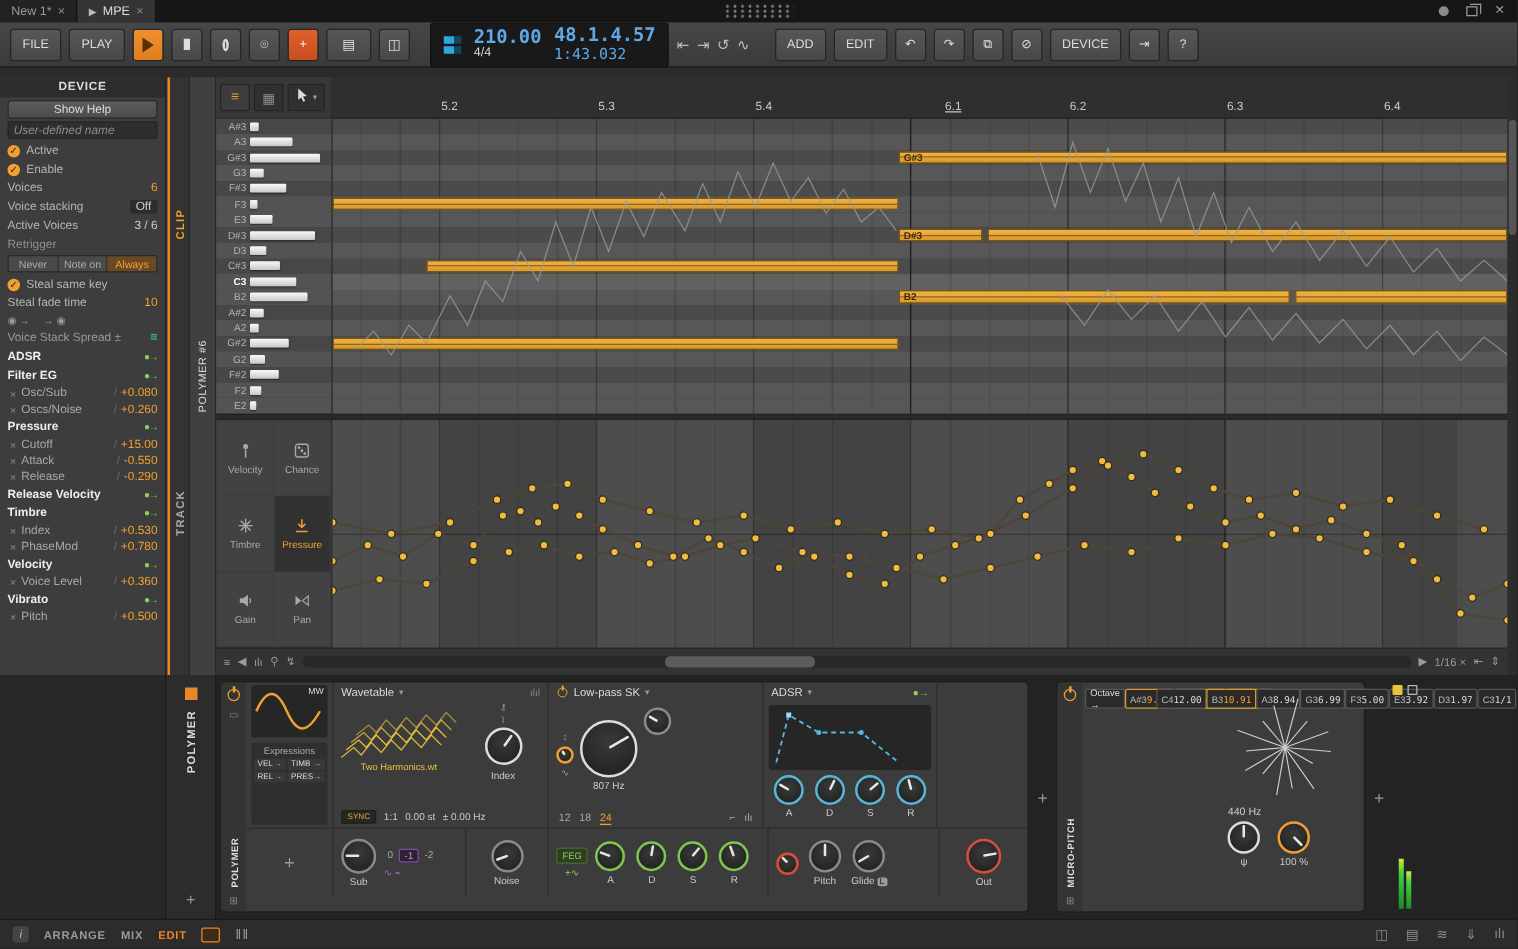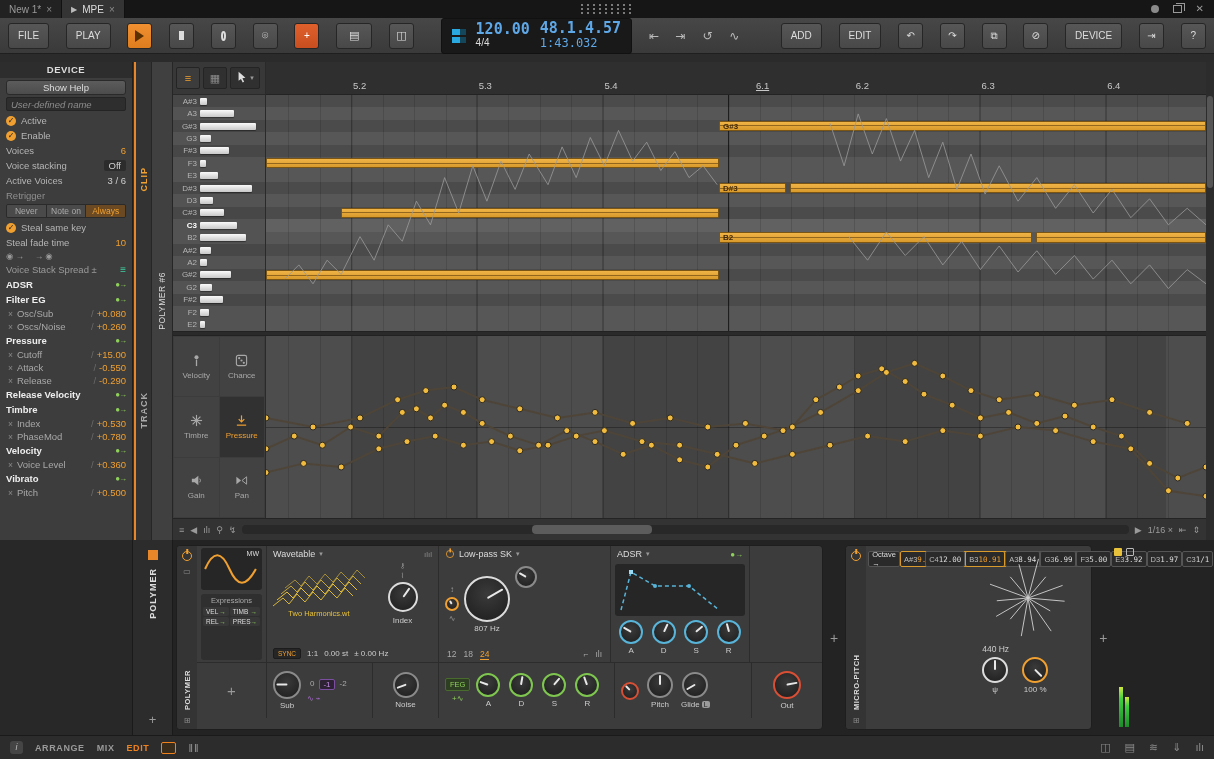--- a/index.html
+++ b/index.html
@@ -16,21 +16,21 @@
   .tab .tri { color:#bbb; font-size:8px; }
   #logo { position:absolute; left:50%; top:3px; transform:translateX(-50%); width:56px; height:12px;
           background-image:radial-gradient(circle,#7a7a7a 1px,transparent 1.4px); background-size:6px 4px; }
   #winbtns { margin-left:auto; display:flex; align-items:center; gap:14px; padding:0 10px; }
   .winbtn { color:#999; font-size:10px; line-height:1; }
   .circ { width:8px; height:8px; border-radius:50%; background:#8a8a8a; }
   .restore { width:9px; height:8px; border:1px solid #999; position:relative; }
   .restore:before { content:""; position:absolute; left:2px; top:-3px; width:8px; height:7px; border:1px solid #999; border-bottom:none; border-left:none; }
 
   
-  #toolbar { position:absolute; left:0; top:18px; right:0; height:36px; background:linear-gradient(#474747,#3a3a3a); border-bottom:1px solid #1f1f1f; display:flex; align-items:center; padding:0 8px; gap:6px;justify-content:space-between; }
+  #toolbar { position:absolute; left:0; top:18px; right:0; height:36px; background:linear-gradient(#474747,#3a3a3a); border-bottom:1px solid #1f1f1f; display:flex; align-items:center; padding:0 8px; gap:6px; }
   .btn { height:26px; padding:0 9px; background:linear-gradient(#575757,#484848); border:1px solid #262626; border-radius:3px; color:#ddd; font-size:10px; display:flex; align-items:center; justify-content:center; gap:4px; }
   .tbtn { width:25px; }
   .tbtn.orange { background:linear-gradient(#f09030,#dd7d1e); color:#222; }
   .tbtn.red { background:linear-gradient(#e0602c,#c84e20); color:#fff; }
   .tbtn .sq { width:9px; height:9px; background:#ddd; }
   .tbtn .rec { width:10px; height:10px; border:2px solid #ddd; border-radius:50%; }
   .tbtn .ptri { width:0; height:0; border-left:9px solid #5a3000; border-top:6px solid transparent; border-bottom:6px solid transparent; }
   #display { height:36px; background:#191919; border:1px solid #111; border-radius:3px; display:flex; align-items:center; gap:10px; padding:2px 10px; margin-left:10px; }
   #display .meters { display:flex; flex-direction:column; gap:2px; }
   #display .meters i { display:block; width:14px; height:6px; background:linear-gradient(90deg,#2aa8e0 60%,#14475c 60%); }
@@ -252,21 +252,21 @@
       </div>
     <div class="btn tbtn">
         <span style="font-size:11px">◫</span>
       </div>
     <div id="display">
       <div class="meters">
           <i></i>
           <i></i>
         </div>
       <div class="dispcol">
-        <span class="bluebig">120.00</span>
+        <span class="bluebig">210.00</span>
         <span class="dispsub">4/4</span>
       </div>
       <div class="dispcol">
         <span class="bluebig">48.1.4.57</span>
         <span class="bluesub">1:43.032</span>
       </div>
     </div>
     <span class="tico">⇤</span>
     <span class="tico">⇥</span>
     <span class="tico">↺</span>

